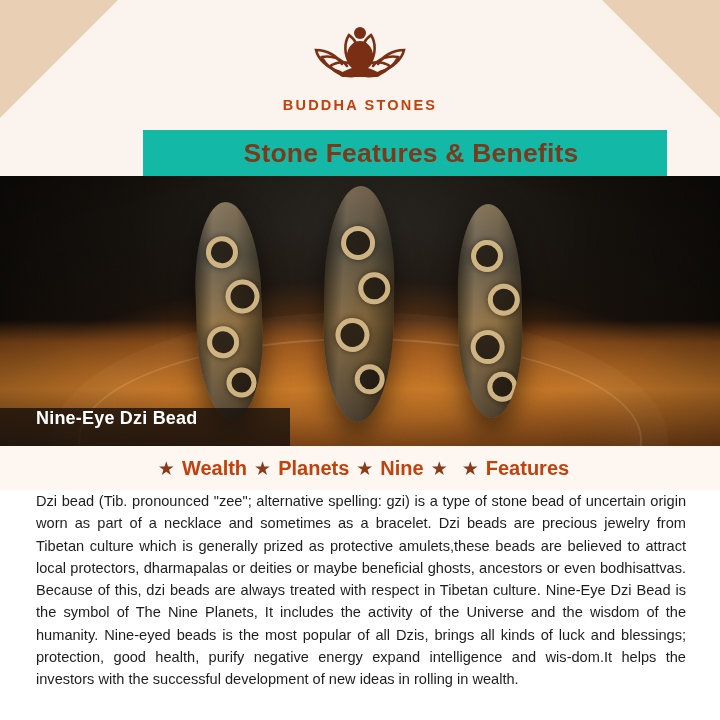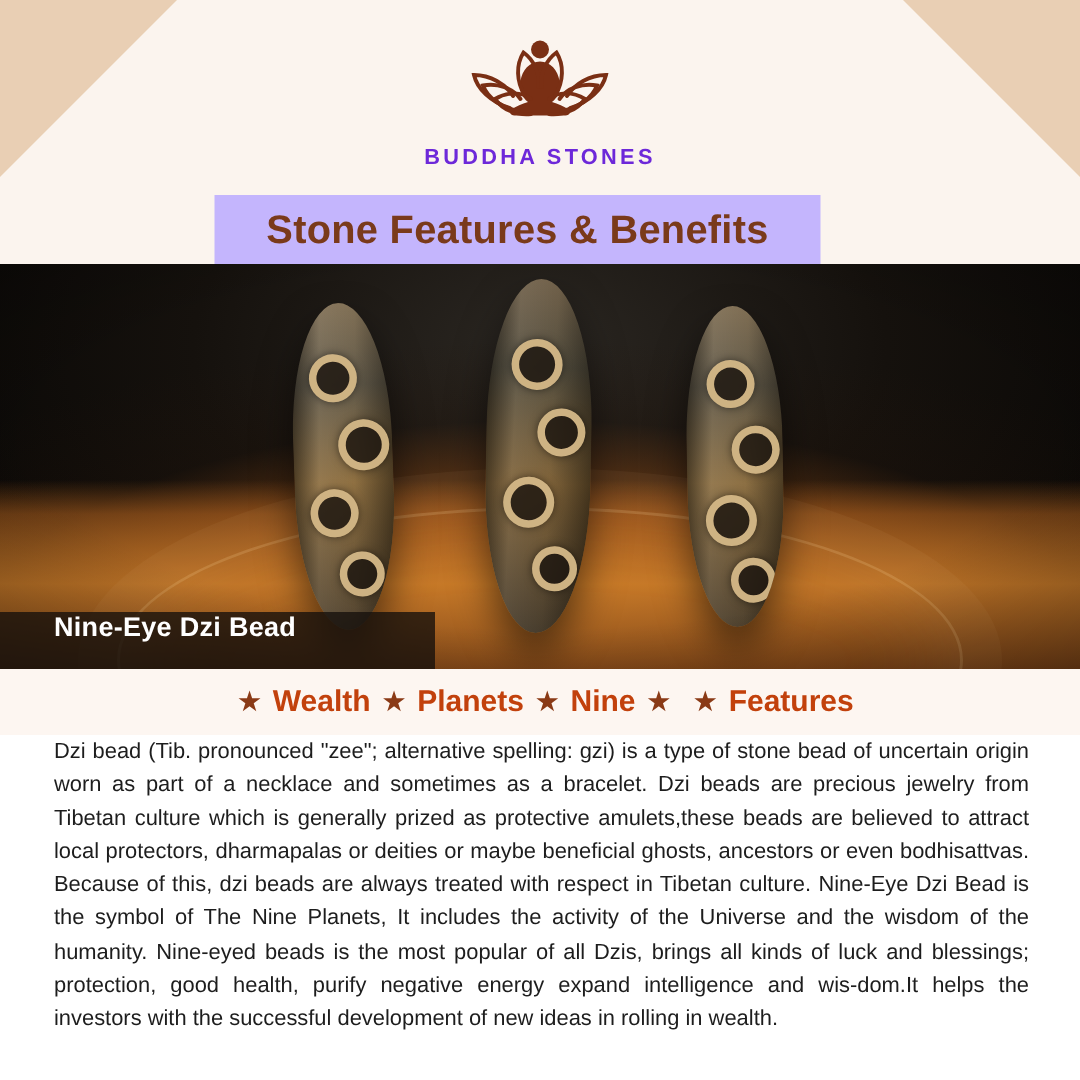--- a/index.html
+++ b/index.html
@@ -60,36 +60,37 @@
   .logo-mark {
     width: 128px;
     height: 78px;
     display: block;
   }
   .brand-name {
     margin-top: 3px;
     font-size: 14.5px;
     letter-spacing: 2.2px;
     font-weight: bold;
-    color: #6d28d9;
+    color: #c2410c;
     font-family: "Liberation Sans", sans-serif;
   }
 
   
   .title-bar {
     position: absolute;
     top: 130px;
     left: 143px;
-    width: 404px;
+    width: 512px;
     height: 46px;
-    background: #c4b5fd;
+    background: #14b8a6;
     z-index: 6;
     display: flex;
     align-items: center;
     justify-content: center;
+    padding-left: 12px;
   }
   .title-bar .title-text {
     font-size: 26.5px;
     font-weight: bold;
     color: #7a3a1b;
     letter-spacing: 0.2px;
     white-space: nowrap;
   }
 
   

